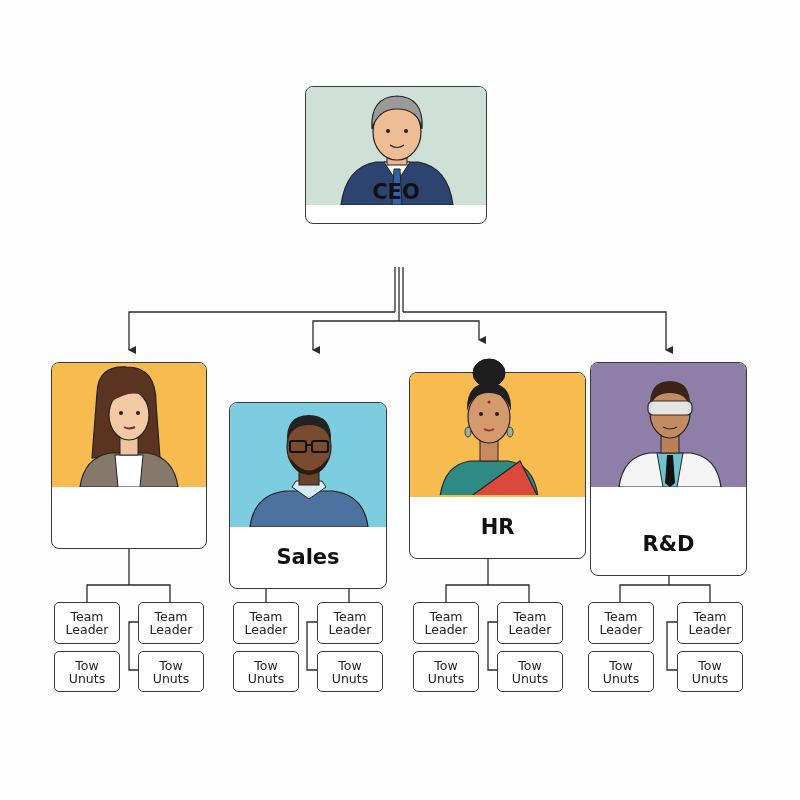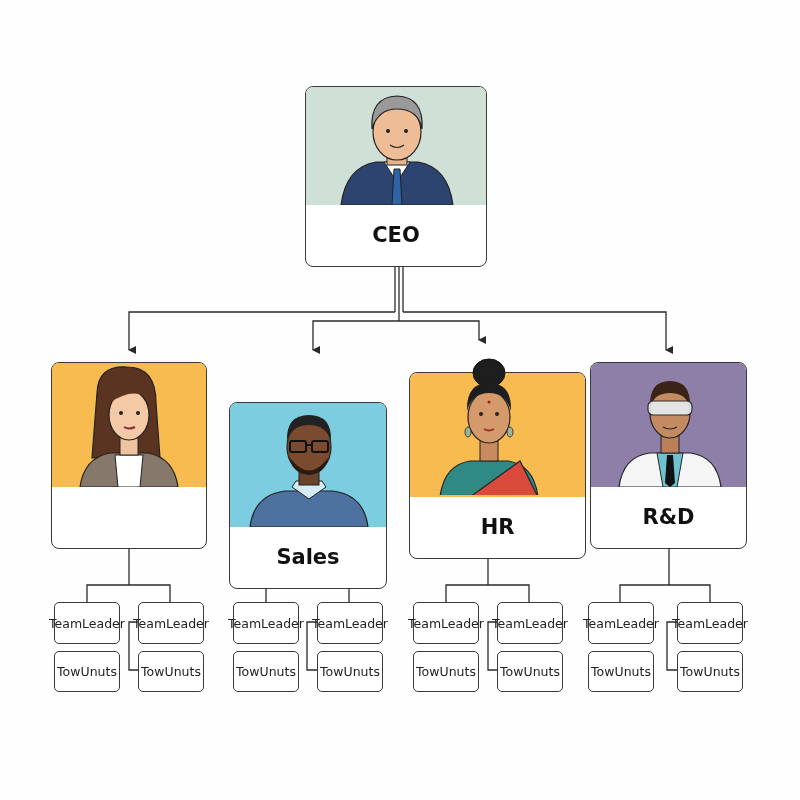--- a/index.html
+++ b/index.html
@@ -1,20 +1,20 @@
 <!DOCTYPE html>
 <html><head>
 <meta charset="utf-8">
 <style>
   html,body{margin:0;padding:0;}
   body{width:800px;height:800px;background:#fefefe;position:relative;overflow:hidden;font-family:"DejaVu Sans","Liberation Sans",sans-serif;color:#111;}
   .card{position:absolute;border:1.5px solid #3a3a3a;border-radius:8px;background:#fff;overflow:hidden;box-sizing:border-box;}
   .card .pic{position:absolute;left:0;top:0;right:0;}
   .card .lbl{position:absolute;left:0;right:0;bottom:0;display:flex;align-items:center;justify-content:center;font-weight:bold;}
-  .sub{position:absolute;border:1.3px solid #3a3a3a;border-radius:5px;background:#fff;box-sizing:border-box;display:flex;flex-direction:row;align-items:center;justify-content:center;font-size:12.5px;line-height:13px;color:#222;}
+  .sub{position:absolute;border:1.3px solid #3a3a3a;border-radius:5px;background:#fff;box-sizing:border-box;display:flex;flex-direction:column;align-items:center;justify-content:center;font-size:12.5px;line-height:13px;color:#222;}
   svg.lines{position:absolute;left:0;top:0;}
 </style>
 </head>
 <body>
 
 <svg class="lines" width="800" height="800">
   <defs>
     <marker id="arr" markerWidth="8" markerHeight="8" refX="4" refY="7" orient="auto" markerUnits="userSpaceOnUse">
       <path d="M0,0 L8,0 L4,8 Z" fill="#2a2a2a"></path>
     </marker>
@@ -45,21 +45,21 @@
       <polyline points="446,602 446,585 529,585 529,602"></polyline>
       <polyline points="497,622 488,622 488,670 497,670"></polyline>
 
       <line x1="669" y1="549" x2="669" y2="585"></line>
       <polyline points="620,602 620,585 710,585 710,602"></polyline>
       <polyline points="677,622 667,622 667,670 677,670"></polyline>
     </g>
   </g>
 </svg>
 
-<div class="card" style="left:305px;top:86px;width:182px;height:181px;">
+<div class="card" style="left:305px;top:86px;width:182px;height:138px;">
   <div class="pic" style="height:118px;background:#cfe0d6;">
     <svg width="182" height="118" viewBox="0 0 182 118">
       <path d="M35,118 Q40,80 70,75 L112,75 Q142,80 147,118 Z" fill="#2e4470" stroke="#222" stroke-width="1.2"></path>
       <path d="M78,75 L91,95 L104,75 Z" fill="#fff" stroke="#222" stroke-width="1"></path>
       <path d="M88,82 L94,82 L96,118 L86,118 Z" fill="#2f63a8" stroke="#222" stroke-width="1"></path>
       <rect x="81" y="58" width="20" height="20" fill="#e8b48d" stroke="#222" stroke-width="1"></rect>
       <ellipse cx="91" cy="45" rx="24" ry="28" fill="#eebd95" stroke="#222" stroke-width="1.2"></ellipse>
       <path d="M66,42 Q64,10 91,9 Q118,10 116,42 Q112,22 91,22 Q72,22 66,42 Z" fill="#9a9a9a" stroke="#222" stroke-width="1.2"></path>
       <circle cx="82" cy="44" r="2" fill="#222"></circle>
         <circle cx="100" cy="44" r="2" fill="#222"></circle>
@@ -115,21 +115,21 @@
       <circle cx="71" cy="59" r="2" fill="#222"></circle>
         <circle cx="87" cy="59" r="2" fill="#222"></circle>
       <path d="M74,74 Q79,77 84,74" stroke="#9a3030" stroke-width="2" fill="none"></path>
       <ellipse cx="58" cy="77" rx="3" ry="5" fill="#9bb39a" stroke="#222" stroke-width="0.8"></ellipse>
       <ellipse cx="100" cy="77" rx="3" ry="5" fill="#9bb39a" stroke="#222" stroke-width="0.8"></ellipse>
     </svg>
   </div>
   <div class="lbl" style="height:63px;font-size:21px;">HR</div>
 </div>
 
-<div class="card" style="left:590px;top:362px;width:157px;height:187px;">
+<div class="card" style="left:590px;top:362px;width:157px;height:214px;">
   <div class="pic" style="height:124px;background:#8e7fa8;">
     <svg width="157" height="124" viewBox="0 0 157 124">
       <path d="M28,124 Q32,94 58,90 L100,90 Q126,94 130,124 Z" fill="#f5f5f5" stroke="#222" stroke-width="1.2"></path>
       <path d="M66,90 L92,90 L86,124 L72,124 Z" fill="#6fc3cf" stroke="#222" stroke-width="1"></path>
       <path d="M76,92 L82,92 L84,120 L79,124 L74,120 Z" fill="#111"></path>
       <rect x="70" y="70" width="18" height="20" fill="#b9805a" stroke="#222" stroke-width="1"></rect>
       <ellipse cx="79" cy="50" rx="20" ry="25" fill="#c48b62" stroke="#222" stroke-width="1.2"></ellipse>
       <path d="M59,44 Q58,18 79,18 Q100,18 99,44 Q95,30 79,30 Q63,30 59,44 Z" fill="#3a2418"></path>
       <rect x="57" y="38" width="44" height="14" rx="5" fill="#e8eef0" stroke="#222" stroke-width="1.2" opacity="0.9"></rect>
       <path d="M72,64 Q79,68 86,64" stroke="#222" stroke-width="1.2" fill="none"></path>

